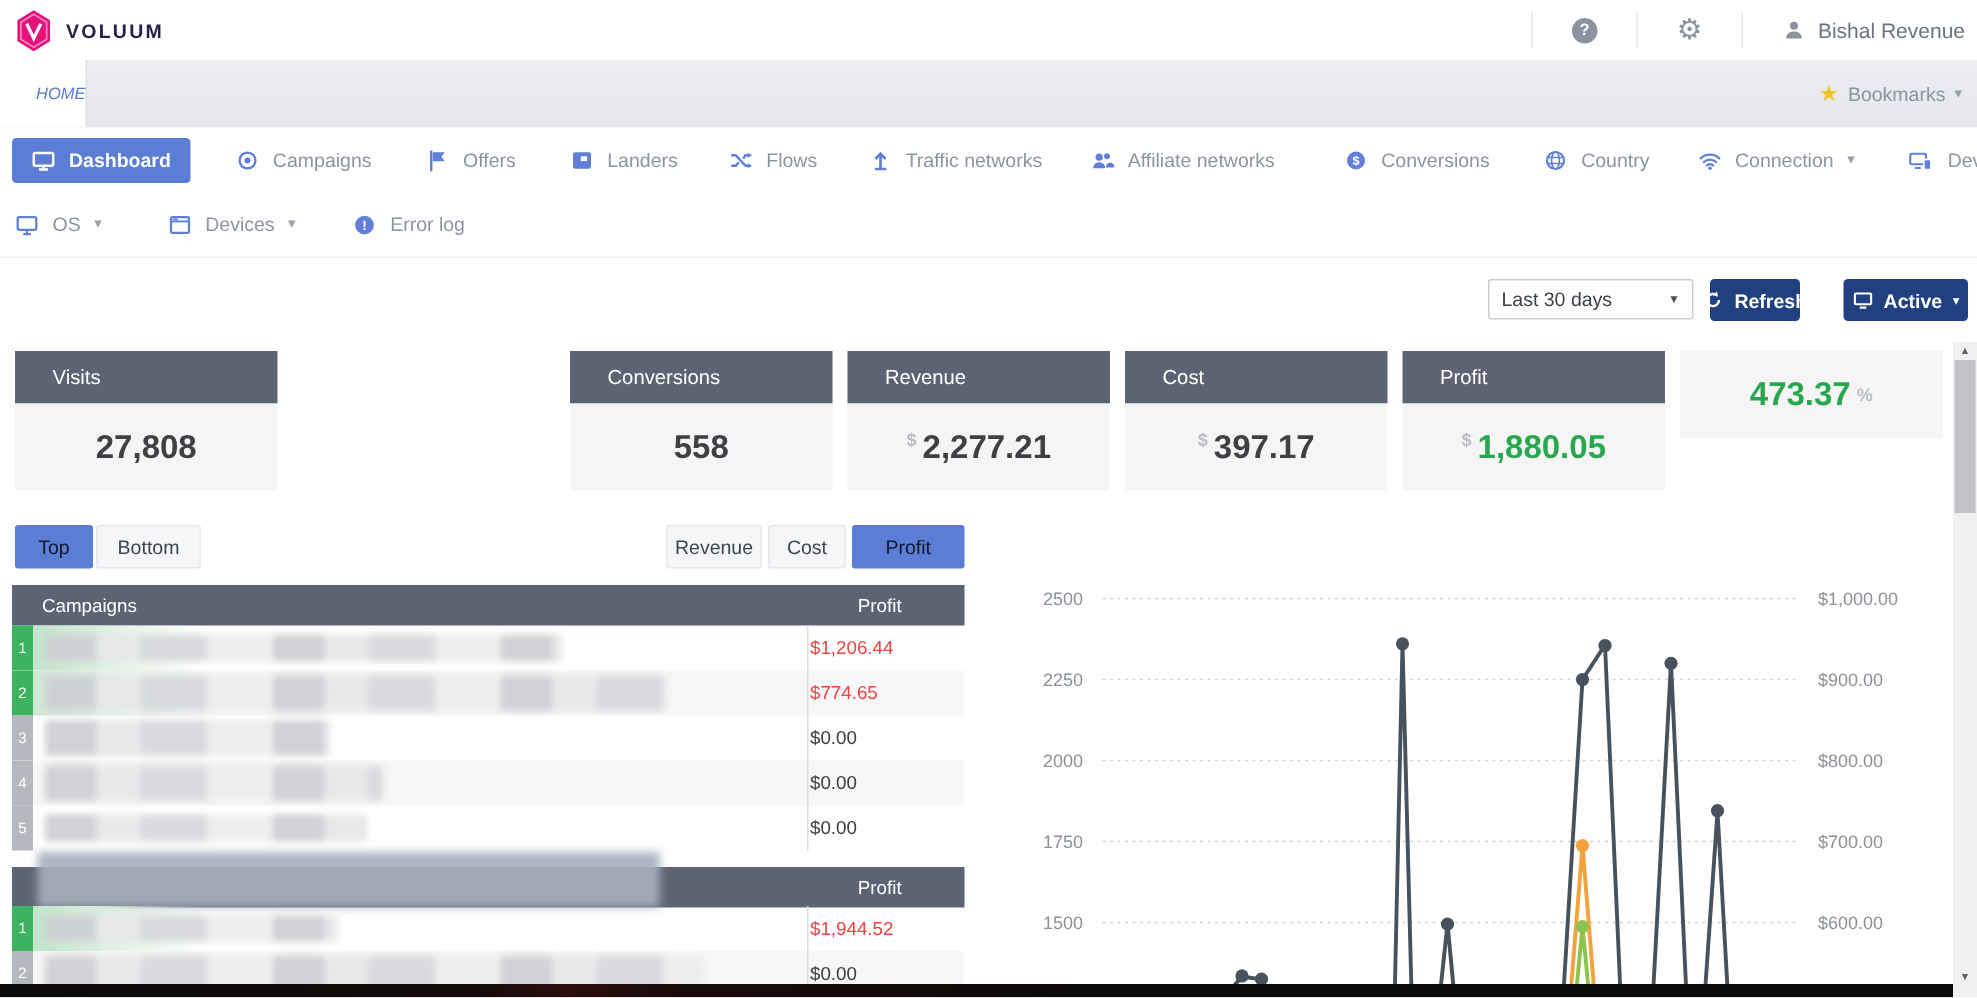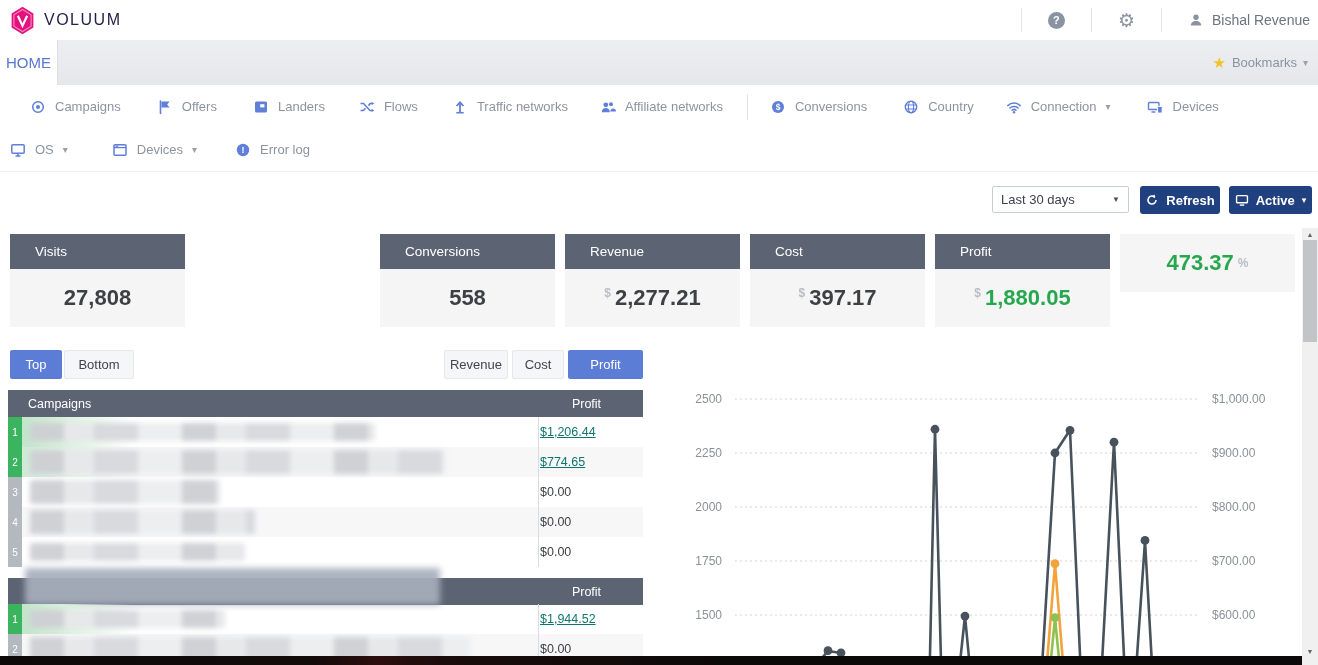--- a/index.html
+++ b/index.html
@@ -5,32 +5,32 @@
   html,body{margin:0;padding:0;background:#fff;}
   #app{position:relative;width:1318px;height:665px;overflow:hidden;background:#fff;
        font-family:"Liberation Sans","DejaVu Sans",sans-serif;-webkit-font-smoothing:antialiased;}
   .abs{position:absolute;}
   .flex{display:flex;align-items:center;}
   svg{display:block;}
 
   
   .topbar{left:0;top:0;width:1318px;height:40px;background:#fff;border-bottom:1px solid #e7e9ec;display:flex;align-items:center;}
   .brand{display:flex;align-items:center;gap:9px;margin-left:10px;}
-  .brand-name{font-size:16px;font-weight:400;letter-spacing:1.5px;color:#24224a;}
+  .brand-name{font-size:13px;font-weight:700;letter-spacing:1.5px;color:#24224a;}
   .tb-right{position:absolute;right:8px;top:0;height:40px;display:flex;align-items:center;}
   .tb-div{width:1px;height:24px;background:#e4e6ea;margin:0 26px;}
   .help-bub{width:17px;height:17px;border-radius:50%;background:#8b93a1;color:#fff;font-size:11px;font-weight:700;
             display:flex;align-items:center;justify-content:center;}
   .gear{font-size:19px;color:#8b93a1;line-height:1;}
   .username{font-size:14px;color:#6b7483;margin-left:8px;}
 
   
   .tabsrow{left:0;top:40px;width:1318px;height:45px;background:linear-gradient(#eceef1,#e5e7eb);border-bottom:1px solid #d9dce1;}
   .hometab{position:absolute;left:0;top:0;width:57px;height:45px;background:#fff;border-right:1px solid #dcdfe4;
-           display:flex;align-items:center;justify-content:center;font-size:15px;color:#5878ca;}
+           display:flex;align-items:center;justify-content:flex-end;font-size:11px;color:#5878ca;font-style:italic;}
   .bookmarks{position:absolute;right:10px;top:0;height:45px;display:flex;align-items:center;gap:6px;
              font-size:13px;color:#8a93a2;}
   .star{color:#f4c32a;font-size:15px;line-height:1;}
   .caret{font-size:10px;color:#9aa1ad;line-height:1;}
 
   
   .navrow{left:0;top:85px;width:1318px;height:43px;background:#fff;border-bottom:1px solid #e2e5e9;display:flex;align-items:center;}
   .navrow2{left:0;top:128px;width:1318px;height:43px;background:#fff;border-bottom:1px solid #eceef1;display:flex;align-items:center;}
   .navitem{display:flex;align-items:center;gap:9px;font-size:13px;color:#8c94a1;white-space:nowrap;cursor:pointer;}
   .navitem .ni{color:#5f7fd8;display:flex;}
@@ -47,36 +47,36 @@
   
   .card-h{height:35px;background:#5c6474;color:#fff;font-size:13.5px;display:flex;align-items:center;padding-left:25px;box-sizing:border-box;}
   .card-b{height:58px;background:#f5f5f6;display:flex;align-items:center;justify-content:center;}
   .card-val{font-size:22px;font-weight:700;color:#3e4044;}
   .card-val.green{color:#27a74e;}
   .pfx{font-size:12px;color:#b9bdc4;font-weight:700;margin-right:4px;position:relative;top:-5px;}
   .sfx{font-size:12px;color:#b9bdc4;font-weight:700;margin-left:4px;}
 
   
   .segbtn{height:29px;display:flex;align-items:center;justify-content:center;font-size:13px;border-radius:2px;box-sizing:border-box;}
-  .seg-on{background:#5b7dd6;color:#ffffff;}
+  .seg-on{background:#5b7dd6;color:#0f172a;}
   .seg-off{background:#f5f6f8;color:#3e4450;border:1px solid #e6e8ec;}
 
   
   .thead{height:27px;background:#5c6474;color:#fff;font-size:12.5px;display:flex;align-items:center;}
   .trow{position:absolute;left:0;width:635px;height:30px;}
   .trow.alt{background:#f7f7f8;}
   .badge{position:absolute;left:0;top:0;width:14px;height:30px;color:#fff;font-size:10px;display:flex;align-items:center;justify-content:center;}
   .badge.green{background:#3cb35f;}
   .badge.gray{background:#b4b8bf;}
   .greenbar{position:absolute;left:14px;top:0;height:30px;width:110px;
             background:linear-gradient(90deg,#c2e5cb 0,#d9efde 40px,rgba(217,239,222,0) 100%);}
   .blurblk{position:absolute;left:22px;top:6px;height:18px;border-radius:2px;filter:blur(2.5px);
            background:repeating-linear-gradient(90deg,rgba(205,207,210,.95) 0 34px,rgba(230,231,233,.95) 34px 64px,rgba(214,216,219,.95) 64px 108px,rgba(236,237,238,.95) 108px 152px);}
   .pval{position:absolute;left:532px;top:0;height:30px;display:flex;align-items:center;font-size:12.5px;color:#3e4044;}
-  .pval.green{color:#0f766e;text-decoration:underline;}
+  .pval.green{color:#ef4444;}
   .coldiv{position:absolute;width:1px;background:#d9dce0;left:530px;}
 
   
   .sb-track{left:1302px;top:228px;width:16px;height:437px;background:#f0f0f1;}
   .sb-thumb{position:absolute;left:1px;top:12px;width:14px;height:102px;background:#c2c4c7;}
   .sb-arr{position:absolute;left:0;width:16px;font-size:7px;color:#5f6368;text-align:center;}
 
   .botbar{left:0;top:656px;width:1302px;height:9px;
           background:linear-gradient(90deg,#0c0a09 0%,#120b0a 24%,#2c0e0d 29%,#190c0b 34%,#0c0a09 55%,#0b0909 100%);}
 </style>
@@ -121,20 +121,29 @@
         <span>HOME</span>
       </div>
     <div class="bookmarks">
       <span class="star">★</span>
       <span>Bookmarks</span>
       <span class="caret">▾</span>
     </div>
   </div>
 
   <div class="abs navrow">
+    <div class="navpill">
+      <span class="ni">
+        <svg width="16" height="16" viewBox="0 0 16 16">
+            <rect x="1.5" y="3" width="13" height="8.5" rx="1" fill="none" stroke="#fff" stroke-width="1.6"></rect>
+            <path d="M5 14h6M8 11.5V14" stroke="#fff" stroke-width="1.6" fill="none"></path>
+          </svg>
+      </span>
+      <span>Dashboard</span>
+    </div>
 
     <div class="navitem" style="margin-left:30px">
       <span class="ni">
         <svg width="16" height="16" viewBox="0 0 16 16">
             <circle cx="8" cy="8" r="5.3" fill="none" stroke="currentColor" stroke-width="1.5"></circle>
             <circle cx="8" cy="8" r="2" fill="currentColor"></circle>
           </svg>
       </span>
       <span>Campaigns</span>
     </div>
@@ -271,21 +280,21 @@
           </svg>
       </span>
       <span>Error log</span>
     </div>
   </div>
 
   <div class="abs select">
     <span>Last 30 days</span>
     <span style="font-size:8px;color:#4a4f58">▼</span>
   </div>
-  <div class="abs btn-navy" style="left:1140px;top:186px;width:80px;">
+  <div class="abs btn-navy" style="left:1140px;top:186px;width:60px;">
     <span>
       <svg width="14" height="14" viewBox="0 0 16 16">
           <path d="M12.6 8a4.6 4.6 0 1 1-1.4-3.3" fill="none" stroke="#fff" stroke-width="1.8"></path>
           <polygon points="11.1,1.6 11.6,5.6 8,4.2" fill="#fff"></polygon>
         </svg>
     </span>
     <span>Refresh</span>
   </div>
   <div class="abs btn-navy" style="left:1229px;top:186px;width:83px;align-items:center;">
     <span>

